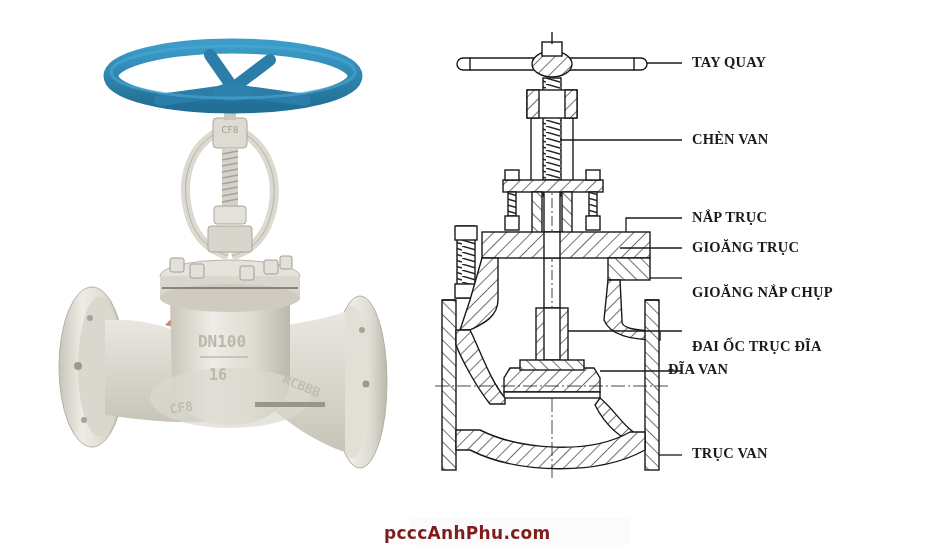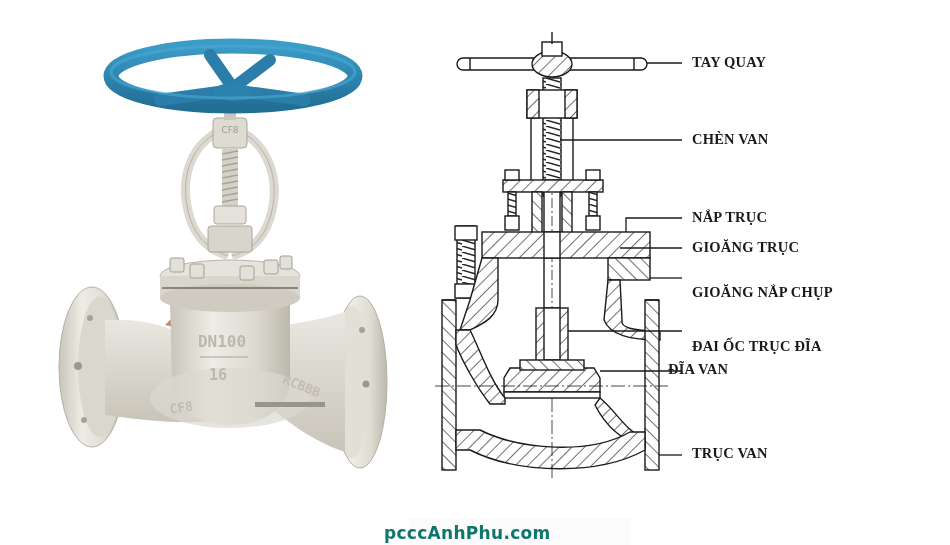--- a/index.html
+++ b/index.html
@@ -5,21 +5,21 @@
   html, body { margin: 0; padding: 0; background: #ffffff; }
   body { width: 950px; height: 545px; position: relative; overflow: hidden;
          font-family: "Liberation Sans", sans-serif; }
   .canvas { position: absolute; left: 0; top: 0; width: 950px; height: 545px; }
   .label {
     position: absolute; font-family: Liberation Serif, serif; font-weight: bold;
     font-size: 14.5px; color: #1a1a1a; letter-spacing: 0.2px; white-space: nowrap;
   }
   .watermark {
     position: absolute; left: 384px; top: 523px; font-family: "DejaVu Sans", sans-serif;
-    font-weight: bold; font-size: 17px; color: #0f766e; letter-spacing: 0.3px;
+    font-weight: bold; font-size: 17px; color: #7f1d1d; letter-spacing: 0.3px;
   }
   .wm-band { position: absolute; left: 410px; top: 518px; width: 220px; height: 27px; background: #fbfbfb; }
 </style>
 </head>
 <body>
 
 <svg class="canvas" viewBox="0 0 950 545" xmlns="http://www.w3.org/2000/svg">
   <defs>
     <pattern id="hatch" patternUnits="userSpaceOnUse" width="9" height="9" patternTransform="rotate(45)">
       <rect width="9" height="9" fill="#fff"></rect>

